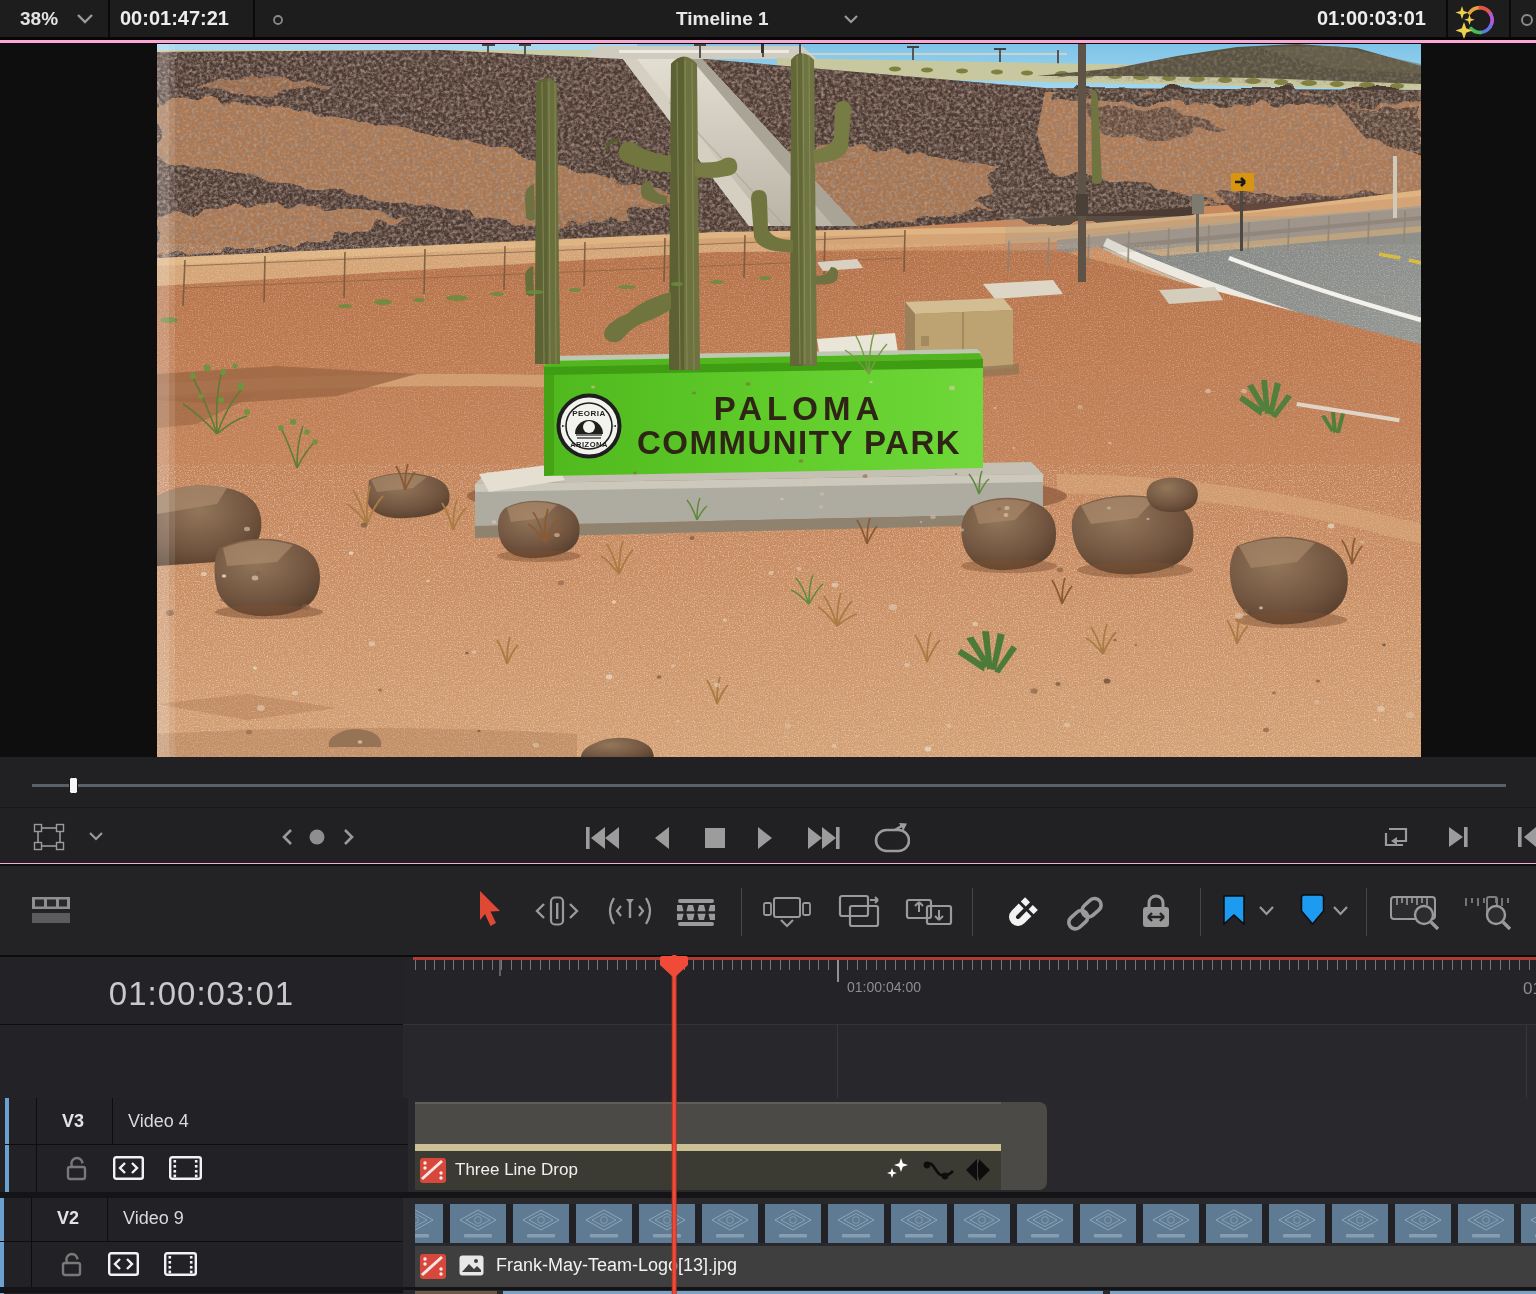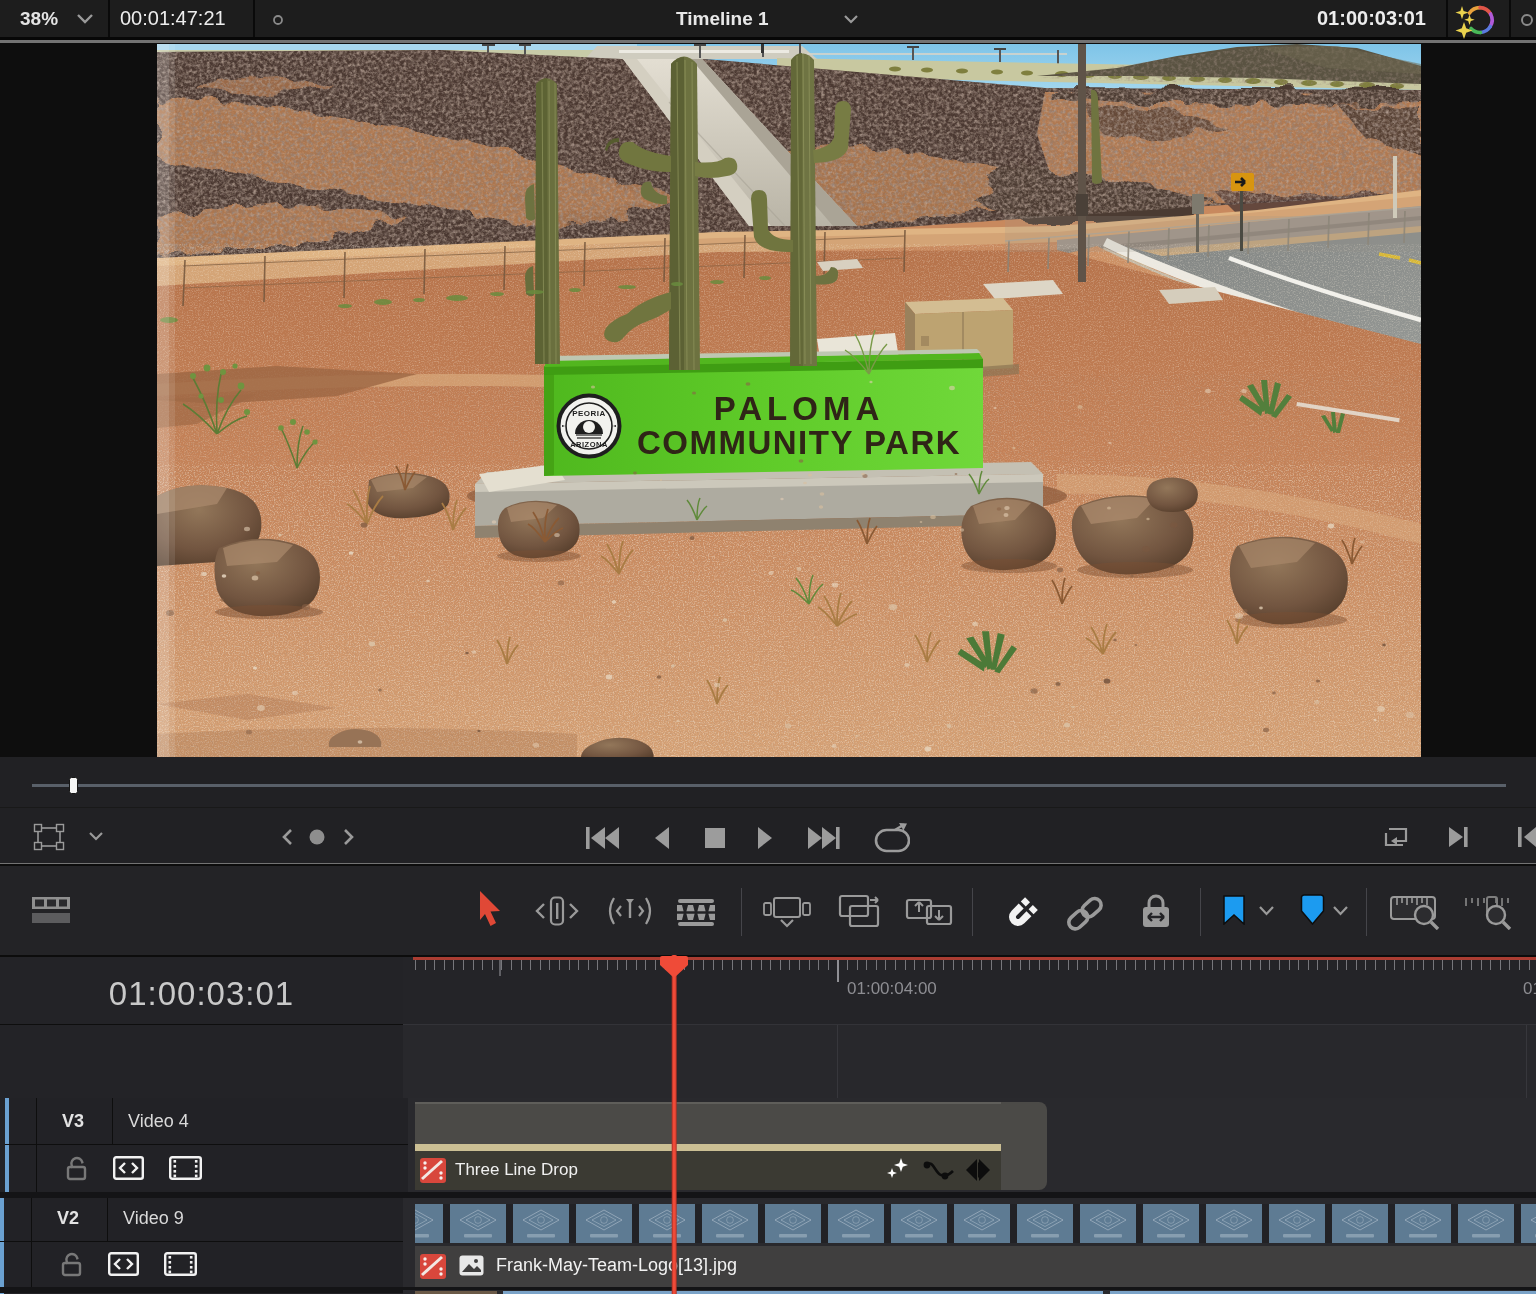--- a/index.html
+++ b/index.html
@@ -1,16 +1,16 @@
 <!DOCTYPE html>
 <html><head><meta charset="utf-8">
 <style>
 *{margin:0;padding:0;box-sizing:border-box}
 html,body{width:1536px;height:1294px;background:#141414;overflow:hidden;font-family:"Liberation Sans",sans-serif}
-#app{position:relative;width:1536px;height:1294px;background:#737373}
+#app{position:relative;width:1536px;height:1294px;background:#f9a8d4}
 .abs{position:absolute}
 
 #topbar{position:absolute;left:0;top:0;width:1536px;height:40px;background:#1d1d1d;border-bottom:3px solid #070707;color:#dcdcdc}
 .tcell{position:absolute;top:0;height:37px;display:flex;align-items:center}
 .vsep{position:absolute;top:0;width:2px;height:37px;background:#0a0a0a}
 
 #viewer{position:absolute;left:0;top:43px;width:1536px;height:714px;background:#0e0e0e}
 #photo{position:absolute;left:157px;top:1px;width:1264px;height:713px}
 
 #scrubrow{position:absolute;left:0;top:757px;width:1536px;height:50px;background:#212124}
@@ -30,21 +30,21 @@
 
 <div id="topbar">
   <div class="tcell" style="left:20px">
         <span style="font-size:19px;font-weight:bold;color:#e4e4e4">38%</span>
       </div>
   <svg class="abs" style="left:76px;top:13px" width="18" height="12" viewBox="0 0 18 12">
         <path d="M2 2 L9 9 L16 2" stroke="#9a9a9a" stroke-width="2.4" fill="none"></path>
       </svg>
   <div class="vsep" style="left:108px"></div>
   <div class="tcell" style="left:120px">
-        <span style="font-size:20px;font-weight:normal;color:#ededed">00:01:47:21</span>
+        <span style="font-size:20px;font-weight:bold;color:#ededed">00:01:47:21</span>
       </div>
   <div class="vsep" style="left:253px"></div>
   <svg class="abs" style="left:272px;top:14px" width="12" height="12" viewBox="0 0 12 12">
         <circle cx="6" cy="6" r="4" stroke="#8a8a8a" stroke-width="1.8" fill="none"></circle>
       </svg>
   <div class="tcell" style="left:676px">
         <span style="font-size:19px;font-weight:bold;color:#e8e8e8">Timeline 1</span>
       </div>
   <svg class="abs" style="left:843px;top:14px" width="16" height="11" viewBox="0 0 16 11">
         <path d="M2 2 L8 8 L14 2" stroke="#9a9a9a" stroke-width="2.2" fill="none"></path>
@@ -804,21 +804,21 @@
 </div>
 
 <div id="timeline">
   <div id="tl-content">
 
     <div class="abs" style="left:0;top:0;width:1133px;height:67px;background:#242428">
       <div class="abs" style="left:10px;top:0;width:1123px;height:3px;background:#aa3d32"></div>
       <div class="abs" style="left:12px;top:3px;width:1121px;height:10px;background:repeating-linear-gradient(90deg,#77777c 0 1px,transparent 1px 9.6px)"></div>
       <div class="abs" style="left:434px;top:3px;width:2px;height:22px;background:#909095"></div>
       <div class="abs" style="left:96px;top:3px;width:2px;height:16px;background:#606065"></div>
-      <div class="abs" style="left:444px;top:22px;font-size:17px;color:#8d8d92">01:00:04:00</div>
+      <div class="abs" style="left:444px;top:22px;font-size:14px;color:#8d8d92">01:00:04:00</div>
       <div class="abs" style="left:1120px;top:22px;font-size:17px;color:#8d8d92">01:</div>
     </div>
 
     <div class="abs" style="left:0;top:67px;width:1133px;height:74px;background:#28282c;border-top:1px solid #333338">
       <div class="abs" style="left:434px;top:0;width:1px;height:74px;background:#37373c"></div>
       <div class="abs" style="left:1123px;top:0;width:1px;height:74px;background:#37373c"></div>
     </div>
 
     <div class="abs" style="left:0;top:141px;width:1133px;height:94px;background:#29292d"></div>
 

